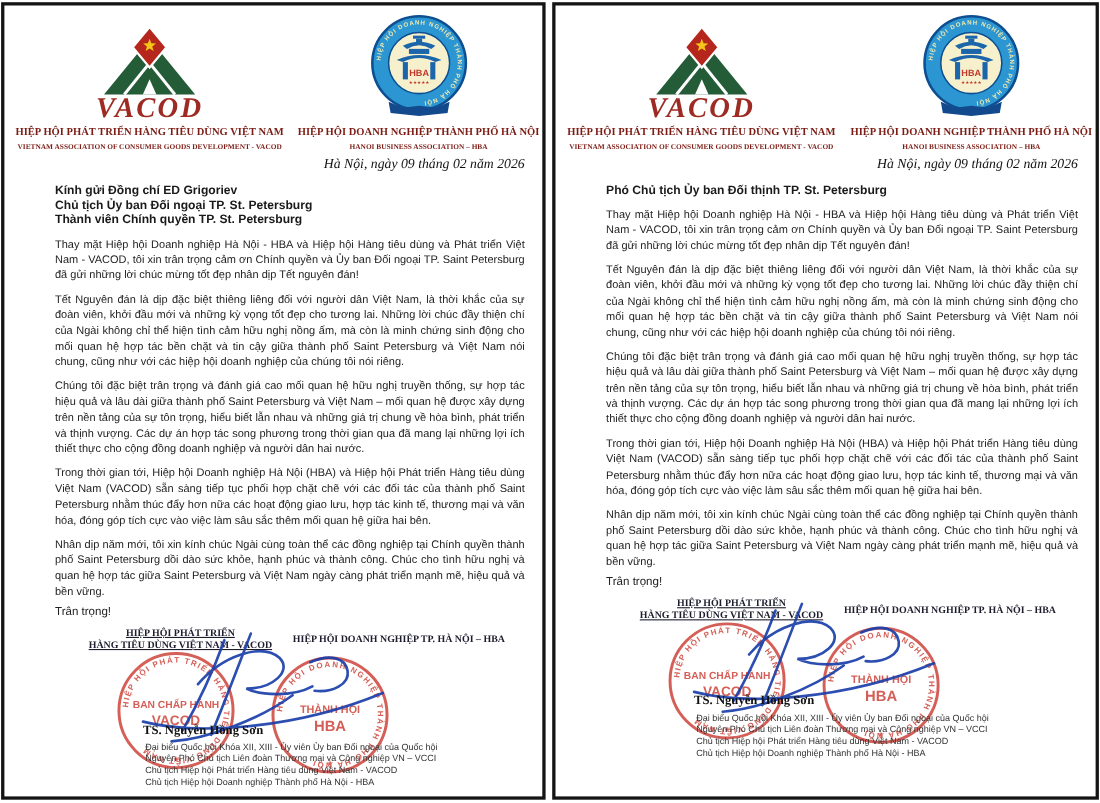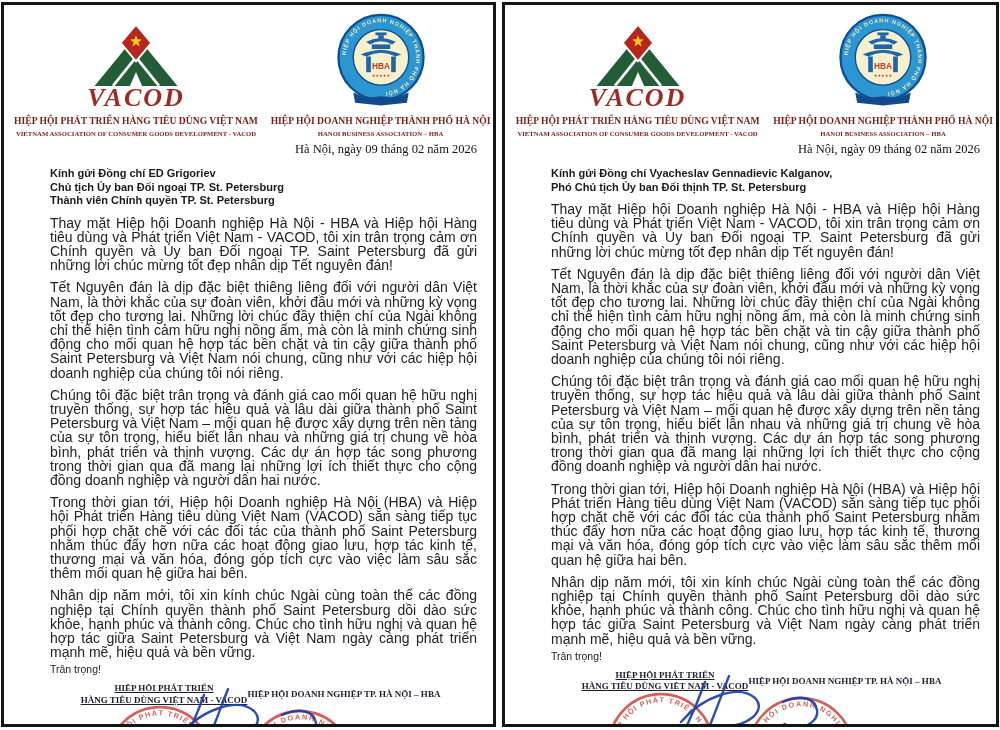--- a/index.html
+++ b/index.html
@@ -16,32 +16,32 @@
   .hcol-vacod{width:54%;}
   .hcol-hba{width:46%;}
   .logo-box{height:98px;display:flex;flex-direction:column;align-items:center;justify-content:flex-end;}
   .vacod-wordmark{font-family:"Liberation Serif",serif;font-style:italic;font-weight:bold;
         font-size:26px;line-height:26px;letter-spacing:2px;color:#9e2b23;margin-top:-4px;}
   .org-vi{font-family:"Liberation Serif",serif;font-weight:bold;font-size:9.6px;line-height:12px;
         color:#7c1d15;margin-top:4px;white-space:nowrap;}
   .org-en{font-family:"Liberation Serif",serif;font-weight:bold;font-size:6.7px;line-height:9px;
         color:#7c1d15;margin-top:2px;white-space:nowrap;}
   .date-line{margin-top:4px;padding-right:16px;text-align:right;
-        font-family:"Liberation Serif",serif;font-size:12.5px;color:#111;}
+        font-family:"Liberation Serif",serif;font-style:italic;font-size:12.5px;color:#111;}
 
   
   .salutation{margin:10px 16px 0 46px;font-weight:bold;font-size:11px;line-height:13.5px;color:#1a1a1a;}
-  .para{margin:8px 16px 0 46px;font-size:14px;line-height:14.2px;text-align:justify;color:#222;}
+  .para{margin:8px 16px 0 46px;font-size:10px;line-height:14.2px;text-align:justify;color:#222;}
   .closing{margin:4px 16px 0 46px;font-size:10.5px;color:#222;}
 
   
   .sig-section{position:relative;height:150px;margin-top:2px;}
   .sig-h-left{position:absolute;left:45px;top:6px;width:230px;text-align:center;
         font-family:"Liberation Serif",serif;font-weight:bold;font-size:9px;line-height:11.5px;color:#1d1d2e;z-index:1;text-decoration:underline;}
-  .sig-h-right{position:absolute;left:225px;top:12px;width:230px;text-align:center;
+  .sig-h-right{position:absolute;left:225px;top:12px;width:230px;text-align:right;
         font-family:"Liberation Serif",serif;font-weight:bold;font-size:9px;line-height:11.5px;color:#1d1d2e;z-index:1;}
   .stamp{position:absolute;width:112px;height:112px;opacity:.88;z-index:2;}
   .stamp-vacod{left:100px;top:26px;}
   .stamp-hba{left:240px;top:30px;}
   .sign-ink{position:absolute;left:112px;top:8px;width:240px;height:110px;z-index:3;}
   .signer-name{position:absolute;left:126px;top:94px;z-index:4;
         font-family:"Liberation Serif",serif;font-weight:bold;font-size:11.5px;color:#111;}
   .signer-titles{position:absolute;left:128px;top:111px;z-index:4;
         font-size:8.2px;line-height:10.6px;color:#333;}
 </style>
@@ -211,21 +211,20 @@
           </svg>
         </div>
         <div class="org-vi">HIỆP HỘI DOANH NGHIỆP THÀNH PHỐ HÀ NỘI</div>
         <div class="org-en">HANOI BUSINESS ASSOCIATION – HBA</div>
       </div>
     </div>
 
     <div class="date-line">Hà Nội, ngày 09 tháng 02 năm 2026</div>
 
     <div class="salutation">
-      <div>Kính gửi Đồng chí Vyacheslav Gennadievic Kalganov,</div>
       <div>Phó Chủ tịch Ủy ban Đối thịnh TP. St. Petersburg</div>
     </div>
 
     <div class="para">Thay mặt Hiệp hội Doanh nghiệp Hà Nội - HBA và Hiệp hội Hàng tiêu dùng và Phát triển Việt Nam - VACOD, tôi xin trân trọng cảm ơn Chính quyền và Ủy ban Đối ngoại TP. Saint Petersburg đã gửi những lời chúc mừng tốt đẹp nhân dịp Tết nguyên đán!</div>
     <div class="para">Tết Nguyên đán là dịp đặc biệt thiêng liêng đối với người dân Việt Nam, là thời khắc của sự đoàn viên, khởi đầu mới và những kỳ vọng tốt đẹp cho tương lai. Những lời chúc đầy thiện chí của Ngài không chỉ thể hiện tình cảm hữu nghị nồng ấm, mà còn là minh chứng sinh động cho mối quan hệ hợp tác bền chặt và tin cậy giữa thành phố Saint Petersburg và Việt Nam nói chung, cũng như với các hiệp hội doanh nghiệp của chúng tôi nói riêng.</div>
     <div class="para">Chúng tôi đặc biệt trân trọng và đánh giá cao mối quan hệ hữu nghị truyền thống, sự hợp tác hiệu quả và lâu dài giữa thành phố Saint Petersburg và Việt Nam – mối quan hệ được xây dựng trên nền tảng của sự tôn trọng, hiểu biết lẫn nhau và những giá trị chung về hòa bình, phát triển và thịnh vượng. Các dự án hợp tác song phương trong thời gian qua đã mang lại những lợi ích thiết thực cho cộng đồng doanh nghiệp và người dân hai nước.</div>
     <div class="para">Trong thời gian tới, Hiệp hội Doanh nghiệp Hà Nội (HBA) và Hiệp hội Phát triển Hàng tiêu dùng Việt Nam (VACOD) sẵn sàng tiếp tục phối hợp chặt chẽ với các đối tác của thành phố Saint Petersburg nhằm thúc đẩy hơn nữa các hoạt động giao lưu, hợp tác kinh tế, thương mại và văn hóa, đóng góp tích cực vào việc làm sâu sắc thêm mối quan hệ giữa hai bên.</div>
     <div class="para">Nhân dịp năm mới, tôi xin kính chúc Ngài cùng toàn thể các đồng nghiệp tại Chính quyền thành phố Saint Petersburg dồi dào sức khỏe, hạnh phúc và thành công. Chúc cho tình hữu nghị và quan hệ hợp tác giữa Saint Petersburg và Việt Nam ngày càng phát triển mạnh mẽ, hiệu quả và bền vững.</div>
     <div class="closing">Trân trọng!</div>
 

